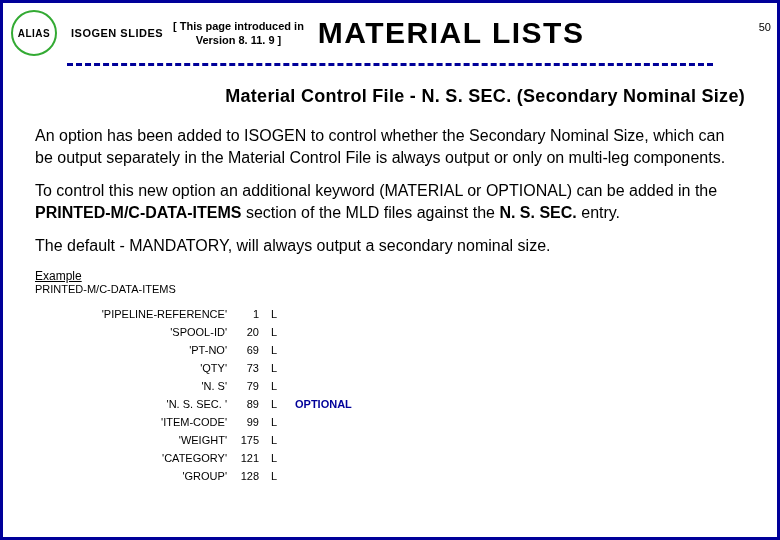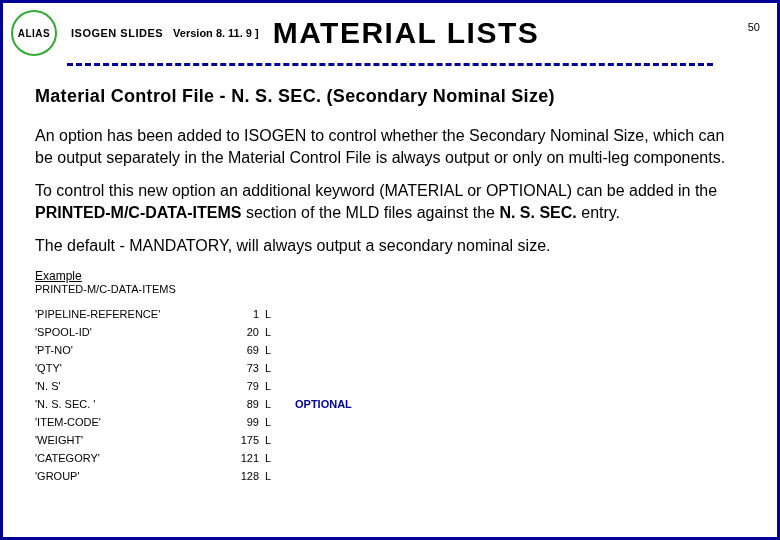--- a/index.html
+++ b/index.html
@@ -11,50 +11,51 @@
     background: #fff; border: 2px solid #33aa33;
     display: flex; align-items: center; justify-content: center;
     font-size: 10px; font-weight: bold; letter-spacing: 0.5px;
     color: #000;
     flex: 0 0 auto;
   }
   .badge-inner { }
   .isogen { font-size: 11px; font-weight: bold; letter-spacing: 0.5px; margin-left: 14px; flex: 0 0 auto; }
   .introbox { font-size: 11px; font-weight: bold; text-align: center; margin-left: 10px; line-height: 1.3; flex: 0 0 auto; }
   .matlists { font-size: 30px; font-weight: bold; letter-spacing: 1.5px; margin-left: 14px; flex: 0 0 auto; }
-  .pagenum { position: absolute; right: 17px; top: 18px; font-size: 11px; }
+  .pagenum { position: absolute; right: 6px; top: 18px; font-size: 11px; }
   .dashline {
     margin: 0 64px 0 64px;
     height: 0;
     border-top: 3px dashed #000099;
   }
   .content { padding: 20px 32px 0 32px; }
-  .title { font-size: 18px; font-weight: bold; text-align: left; margin-bottom: 18px; letter-spacing: 0.3px; }
+  .title { font-size: 18px; font-weight: bold; text-align: right; margin-bottom: 18px; letter-spacing: 0.3px; }
   .para { font-size: 16px; line-height: 1.35; margin-bottom: 12px; }
   .bold { font-weight: bold; }
   .example-label { font-size: 12px; text-decoration: underline; }
   .section-label { font-size: 11px; margin-bottom: 10px; }
   table.items { border-collapse: collapse; font-size: 11px; }
-  table.items td { padding: 3px 8px 3px 0; vertical-align: middle; }
+  table.items td { padding: 3px 8px 3px 0; vertical-align: middle; text-align: right; }
   table.items td.name { width: 200px; }
   table.items td.num { width: 30px; text-align: right; padding-right: 6px; }
   table.items td.l { width: 20px; }
   table.items td.note { color: #000099; font-weight: bold; padding-left: 10px; }
 </style>
 </head>
 <body>
 
 <div class="page">
 
   <div class="header">
     <div class="badge">
       <span class="badge-inner">ALIAS</span>
     </div>
     <div class="isogen">ISOGEN SLIDES</div>
     <div class="introbox">
+      <div>[ This page introduced in</div>
       <div>Version 8. 11. 9 ]</div>
     </div>
     <div class="matlists">MATERIAL LISTS</div>
     <div class="pagenum">50</div>
   </div>
 
   <div class="dashline"></div>
 
   <div class="content">
 

